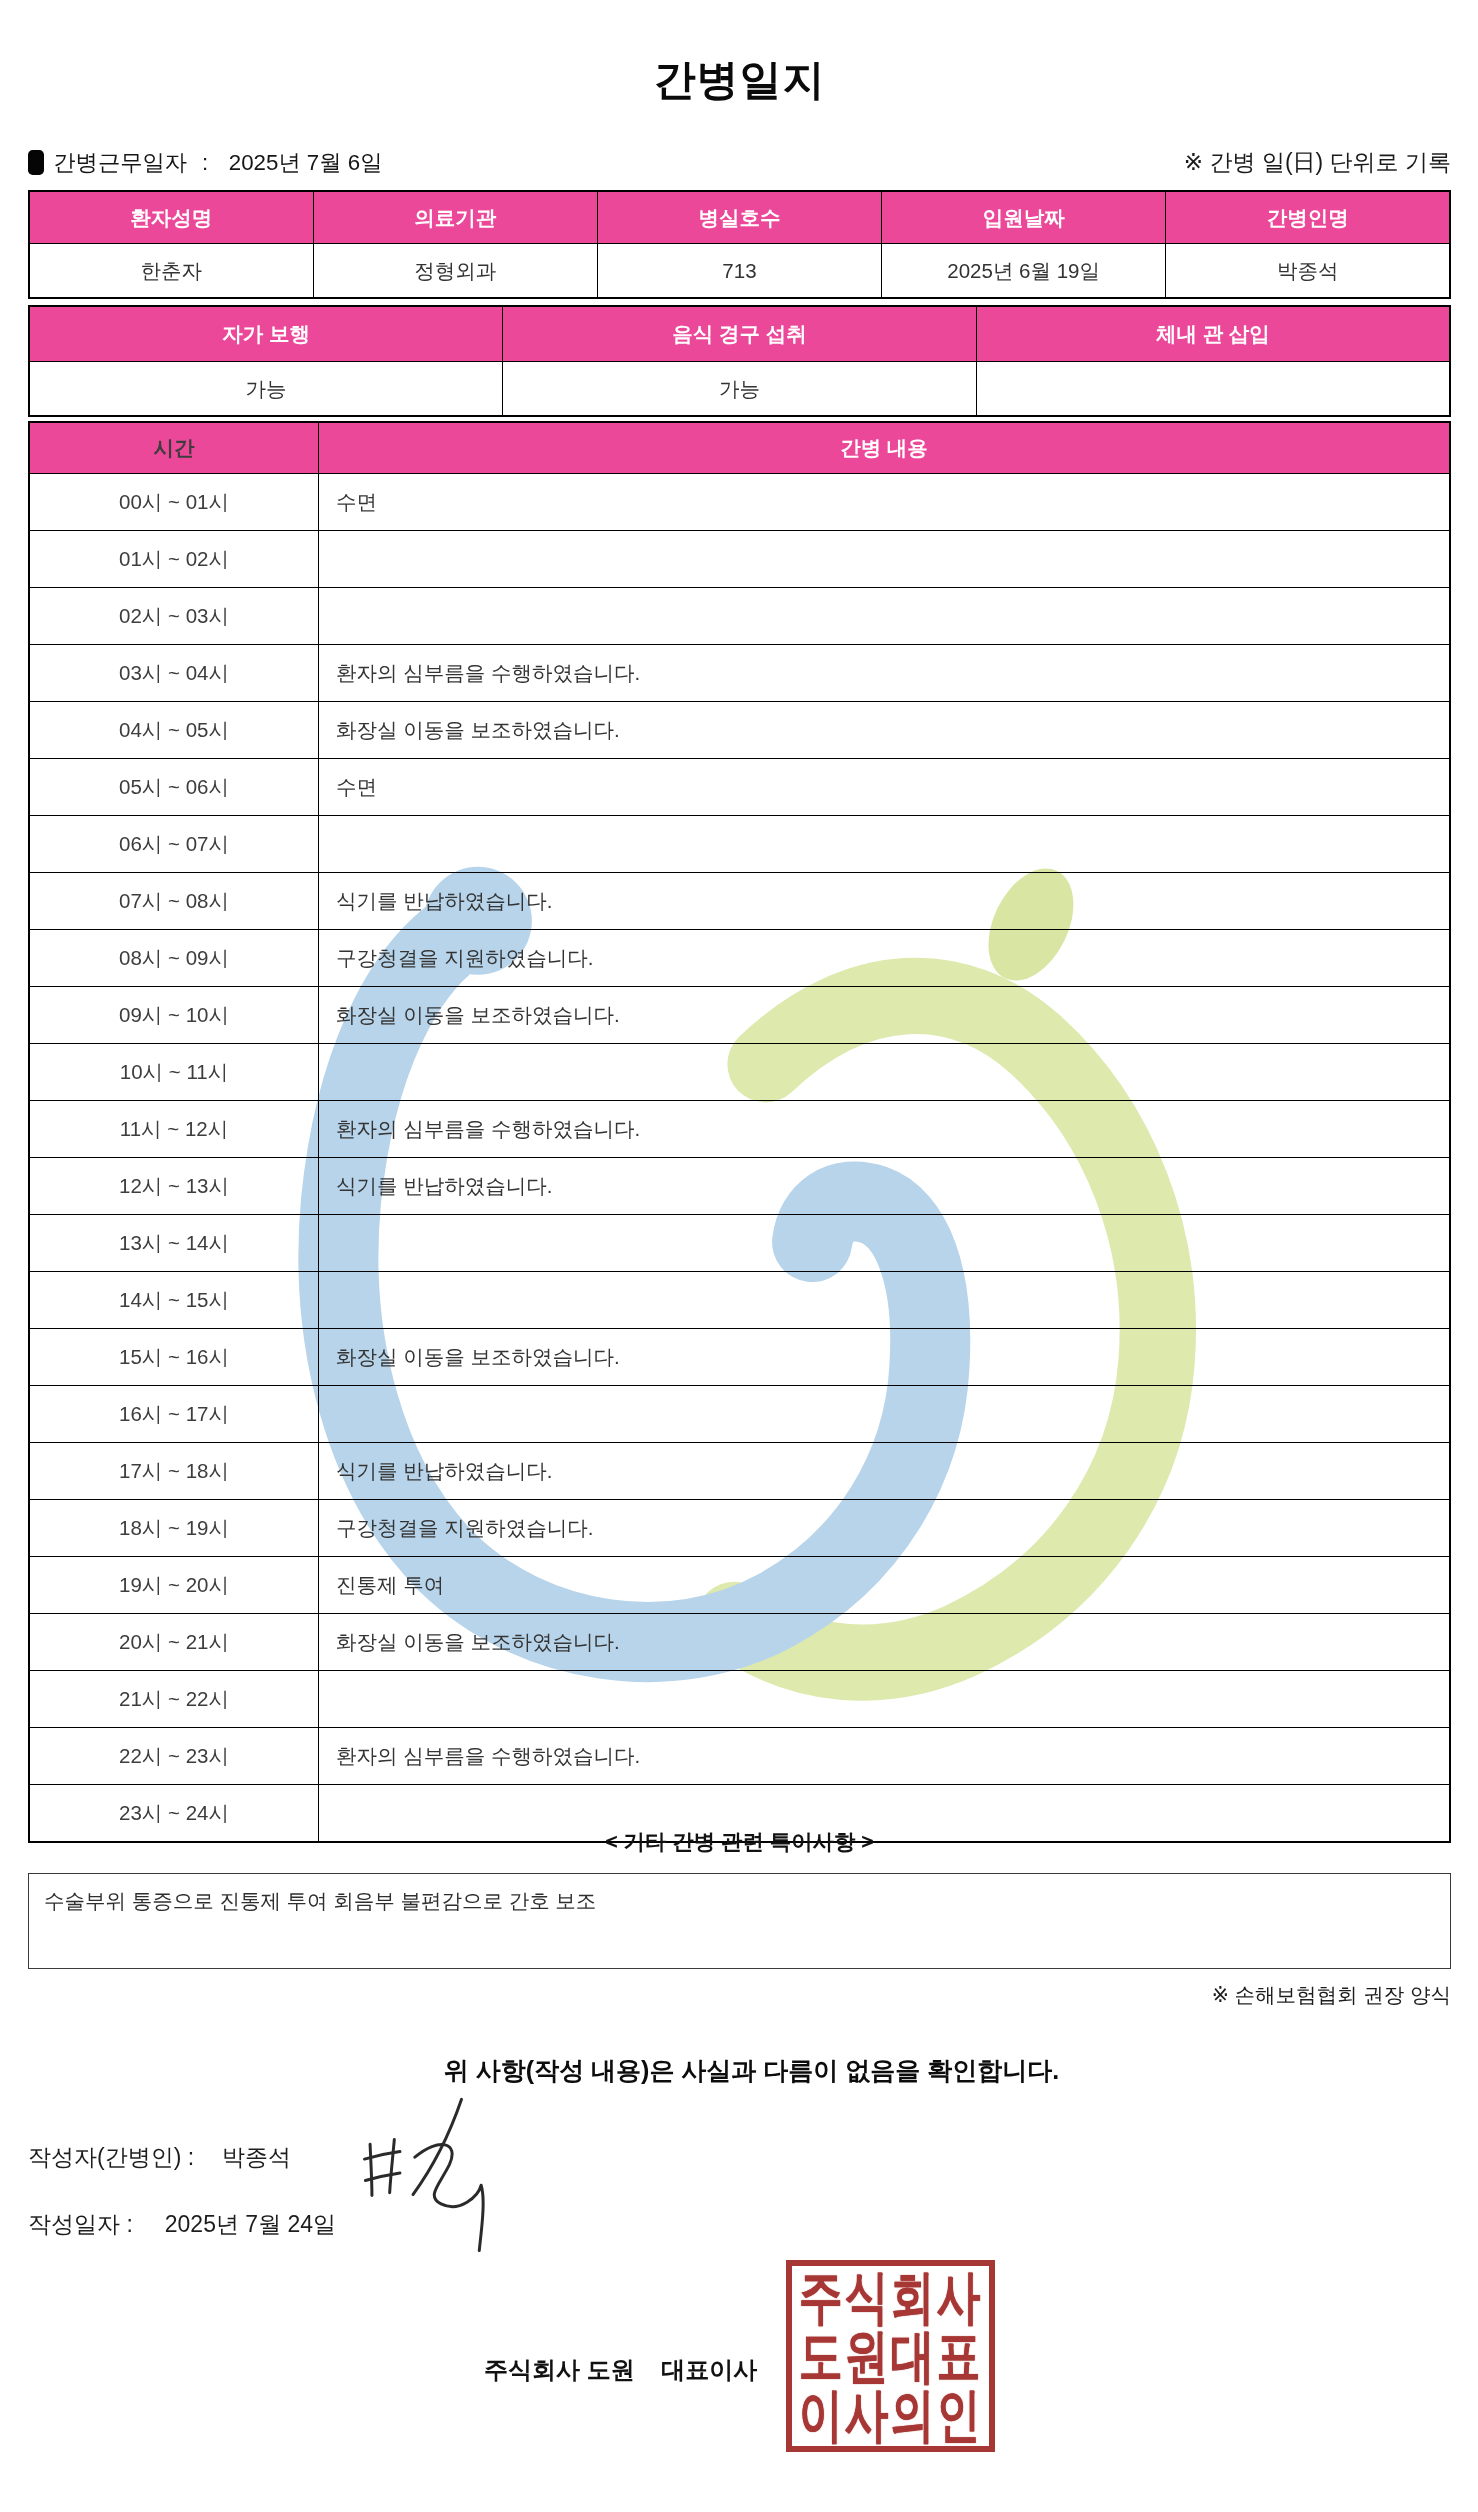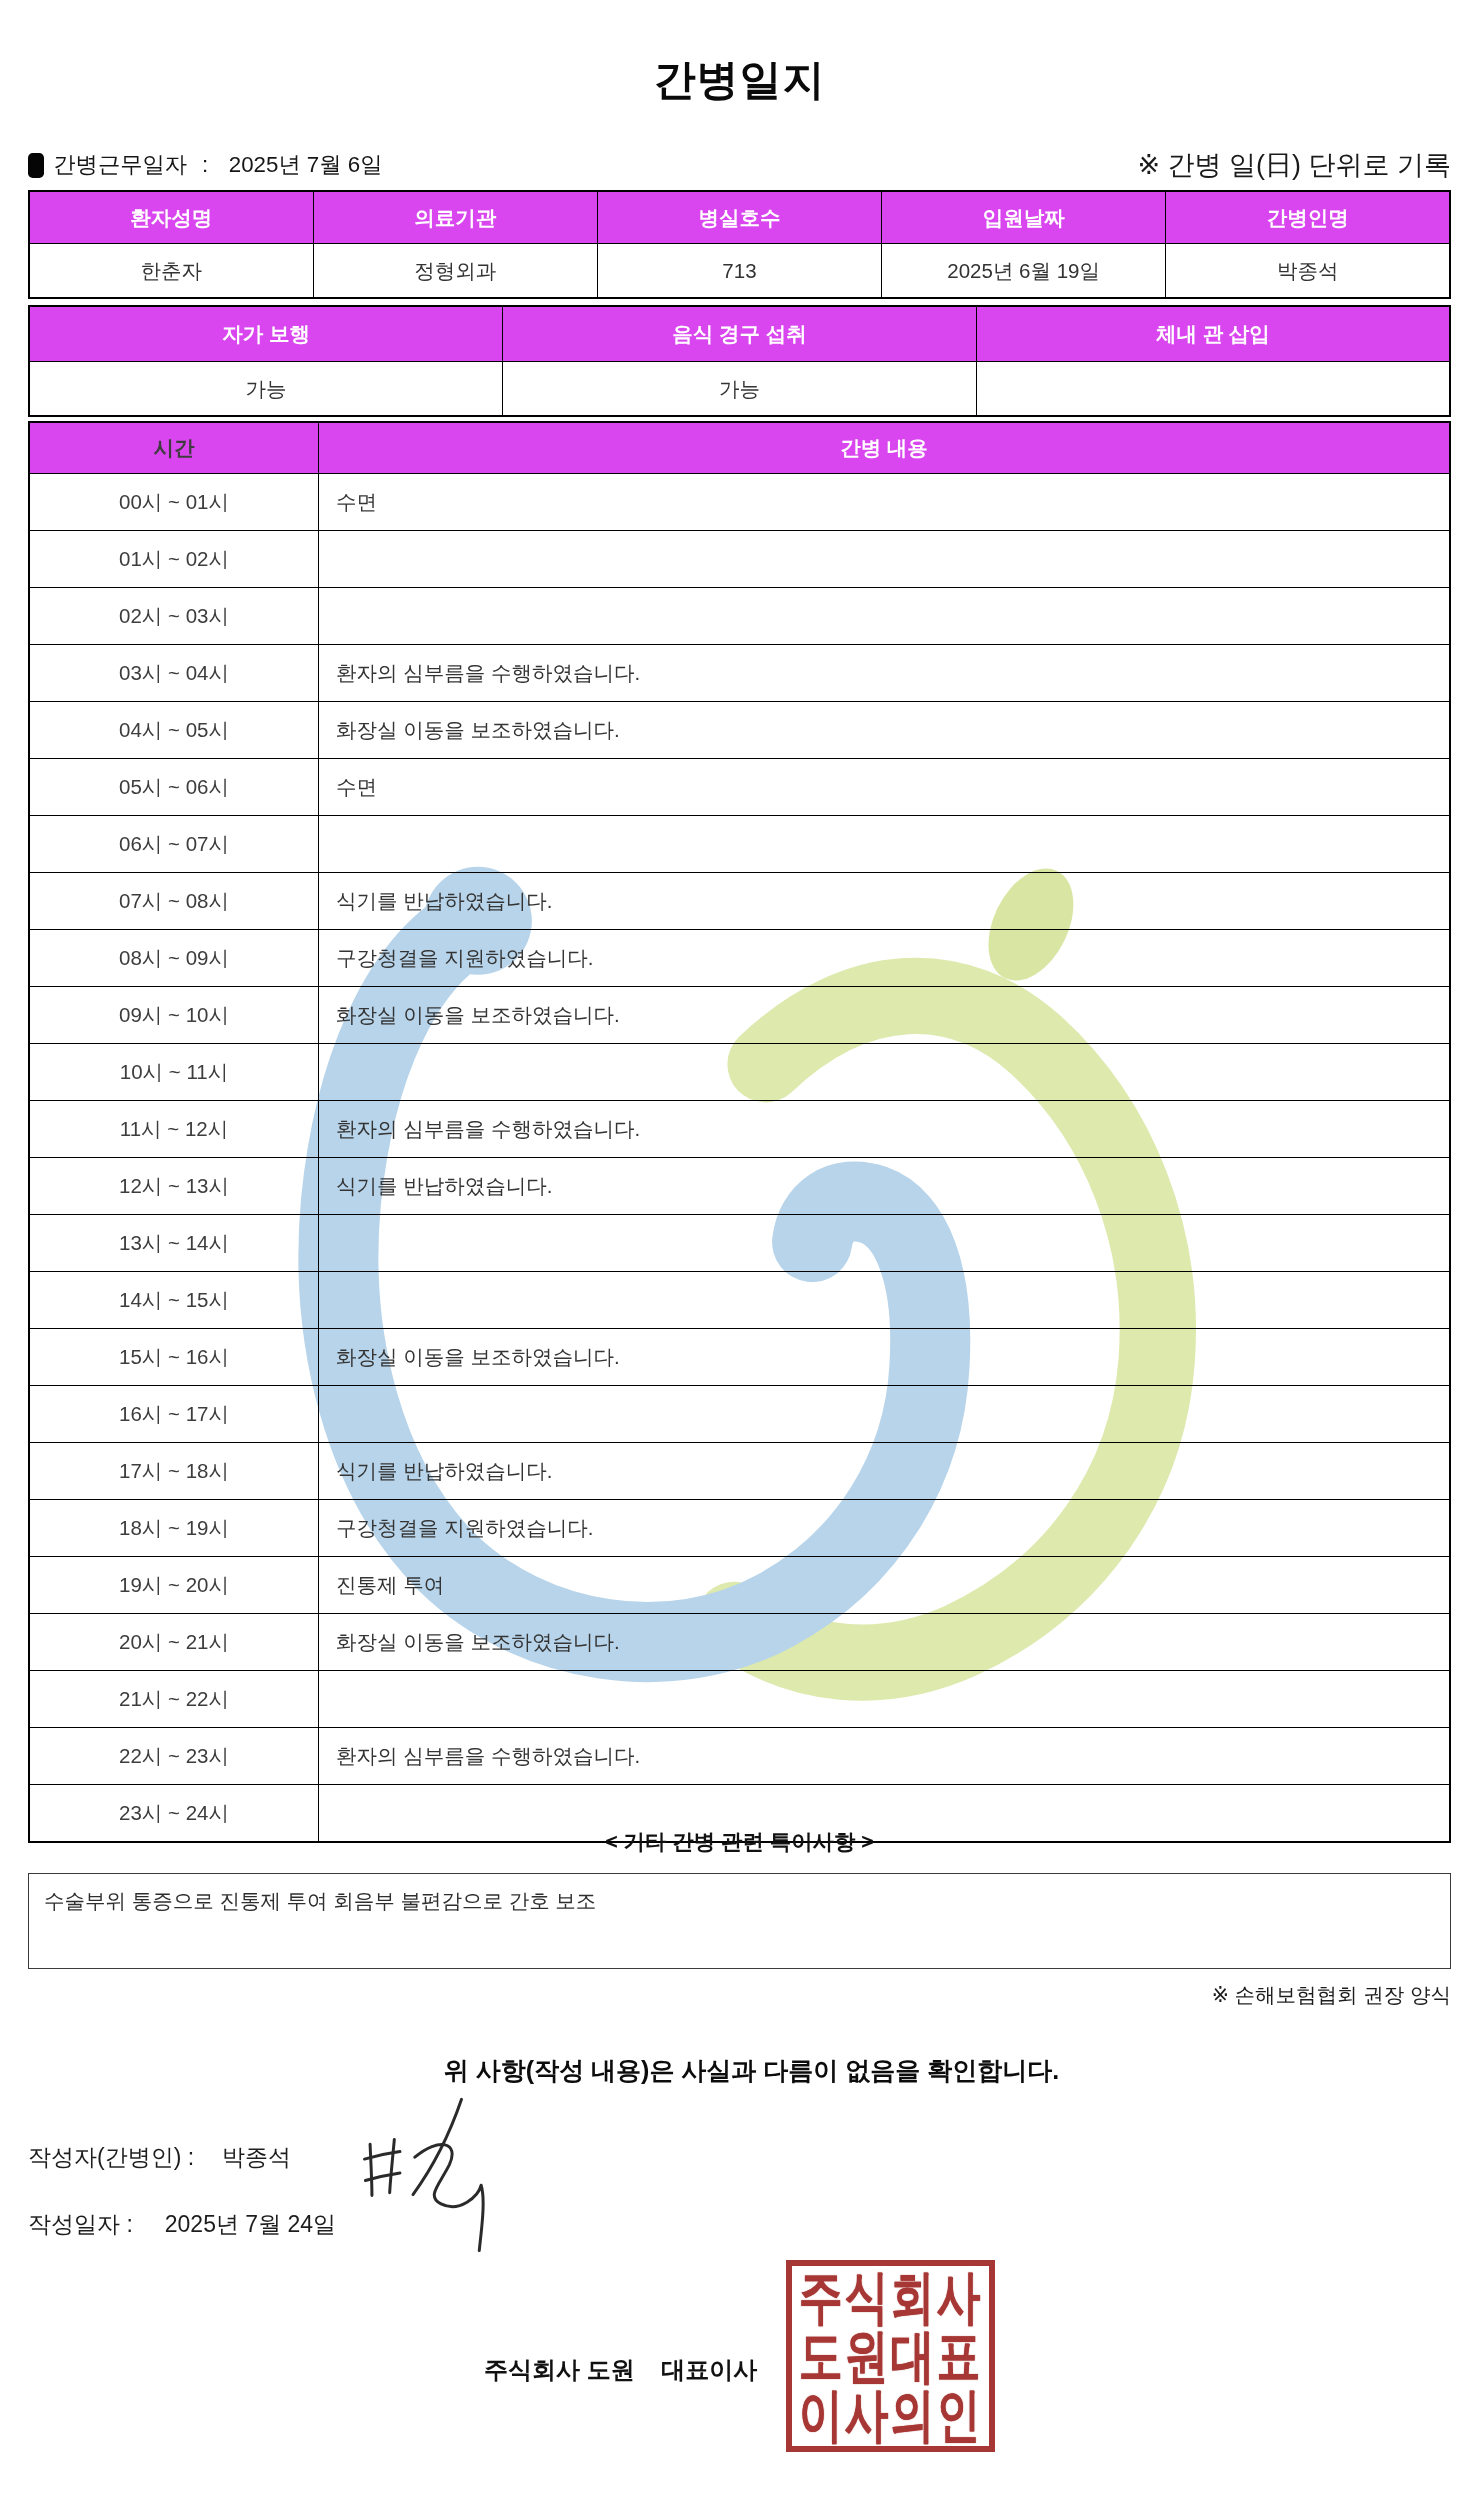--- a/index.html
+++ b/index.html
@@ -12,27 +12,27 @@
 
   .doc-title{left:0;top:52px;width:100%;text-align:center;
     font-size:42px;font-weight:800;color:#0a0a0a;letter-spacing:0.9px;}
 
   .info-line{left:28px;top:147px;width:1423px;display:flex;
     justify-content:space-between;align-items:center;font-size:22.3px;color:#161616;}
   .info-left{display:flex;align-items:center;}
   .bullet-square{display:inline-block;width:16px;height:25px;background:#050505;
     border-radius:4.7px;margin-right:9.3px;}
   .info-colon{margin:0 20.5px 0 15px;}
-  .unit-note{font-size:27px;color:#1a1a1a;}
+  .unit-note{font-size:23px;color:#1a1a1a;}
 
   table.form{border-collapse:collapse;width:1423px;table-layout:fixed;
     background:transparent;}
   table.form,table.form th,table.form td{border:1.9px solid #000;}
   table.form{border-width:2.8px;}
-  th.hdr{background:#d946ef;color:#ffffff;font-weight:700;font-size:20.5px;
+  th.hdr{background:#ec4899;color:#ffffff;font-weight:700;font-size:20.5px;
     text-align:center;vertical-align:middle;}
   td.val{font-size:20.5px;color:#333;text-align:center;vertical-align:middle;
     background:transparent;}
 
   #table1{position:absolute;left:28px;top:190px;}
   #table1 th{height:49px;}
   #table1 td{height:51px;}
 
   #table2{position:absolute;left:28px;top:305px;padding-left:37px;}
   #table2 th{height:52px;}

